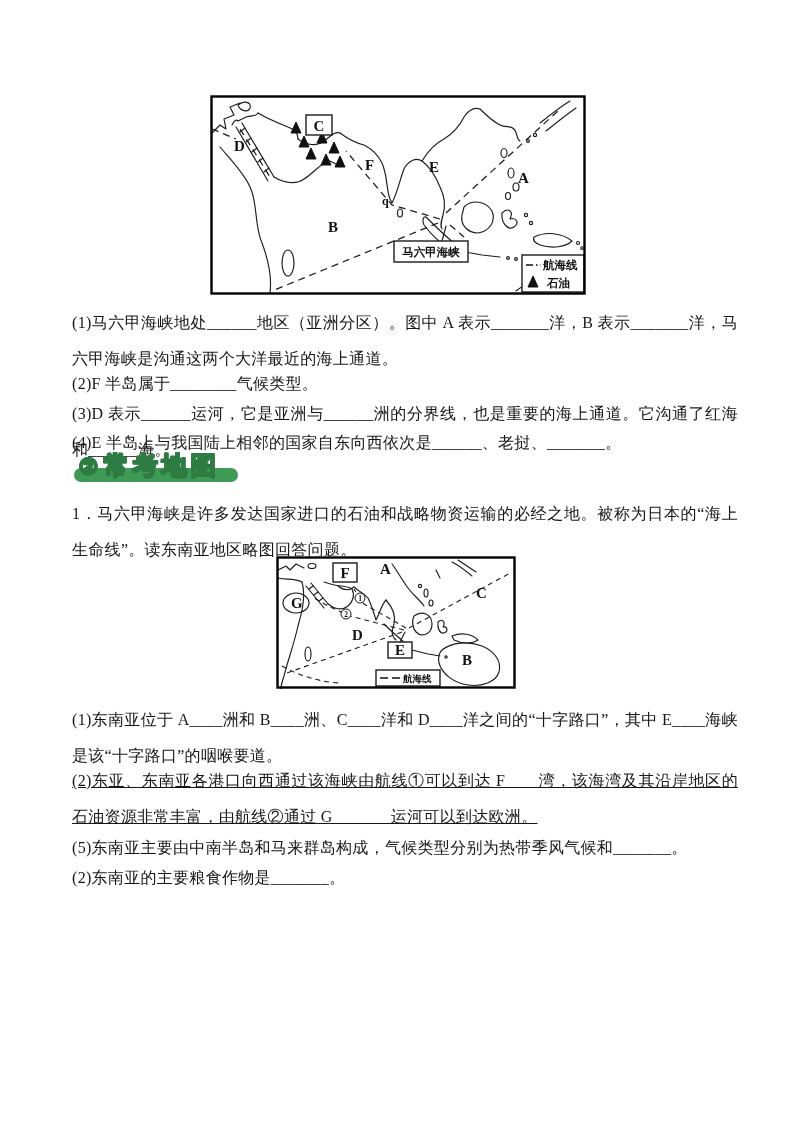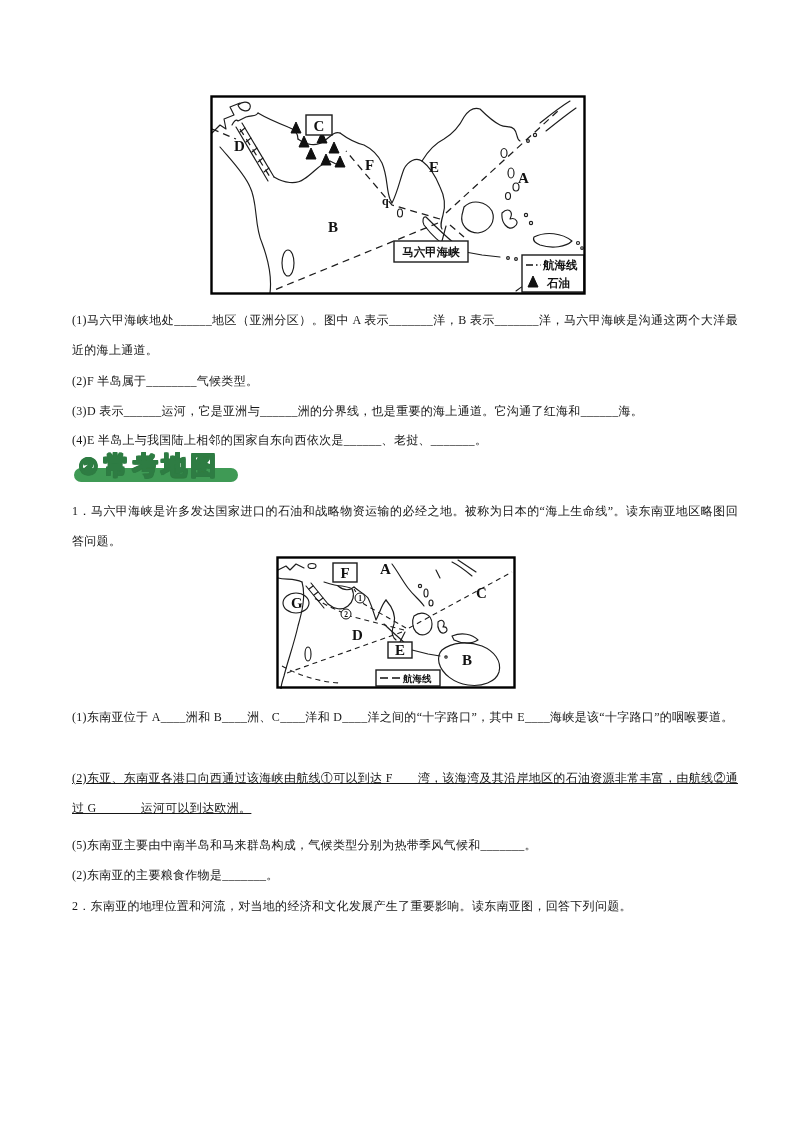--- a/index.html
+++ b/index.html
@@ -2,21 +2,21 @@
 <html><head>
 <meta charset="utf-8">
 <style>
   html,body{margin:0;padding:0;background:#ffffff;}
   .page{
     position:relative;width:793px;height:1122px;background:#fff;
     font-family:"Liberation Serif","DejaVu Serif",serif;color:#161616;
     overflow:hidden;
   }
   .para{
-    position:absolute;left:72px;width:666px;font-size:12px;line-height:30px;
+    position:absolute;left:72px;width:666px;font-size:16px;line-height:36px;
     text-align:justify;letter-spacing:.3px;margin:0;white-space:pre-wrap;
   }
   .map{position:absolute;margin:0;}
   .map svg{display:block;background:#fff;}
   .map text{font-family:"Liberation Serif","DejaVu Serif",serif;}
   .lbl{font-size:15px;font-weight:bold;fill:#111;}
   .lbl-sm{font-size:12px;font-weight:bold;fill:#111;}
   .cn{font-size:11.5px;fill:#111;font-weight:bold;}
   .cn-sm{font-size:9.5px;fill:#111;font-weight:bold;}
   .coast{fill:none;stroke:#1c1c1c;stroke-width:1.15;stroke-linejoin:round;stroke-linecap:round;}
@@ -237,15 +237,14 @@
         <text class="cn-sm" x="127" y="125.5">航海线</text>
       </g>
       <rect class="frame" x="1.5" y="1.5" width="237" height="130"></rect>
     </svg>
   </figure>
 
   <p class="para" style="top:702px;">(1)东南亚位于 A____洲和 B____洲、C____洋和 D____洋之间的“十字路口”，其中 E____海峡是该“十字路口”的咽喉要道。</p>
   <p class="para" style="top:763px;text-decoration:underline;">(2)东亚、东南亚各港口向西通过该海峡由航线①可以到达 F____湾，该海湾及其沿岸地区的石油资源非常丰富，由航线②通过 G_______运河可以到达欧洲。</p>
   <p class="para" style="top:830px;">(5)东南亚主要由中南半岛和马来群岛构成，气候类型分别为热带季风气候和_______。</p>
   <p class="para" style="top:860px;">(2)东南亚的主要粮食作物是_______。</p>
-  <p class="para" style="top:891px;">2．东南亚的地理位置和河流，对当地的经济和文化发展产生了重要影响。读东南亚图，回答下列问题。</p>
 
 </div>
 
 </body></html>

